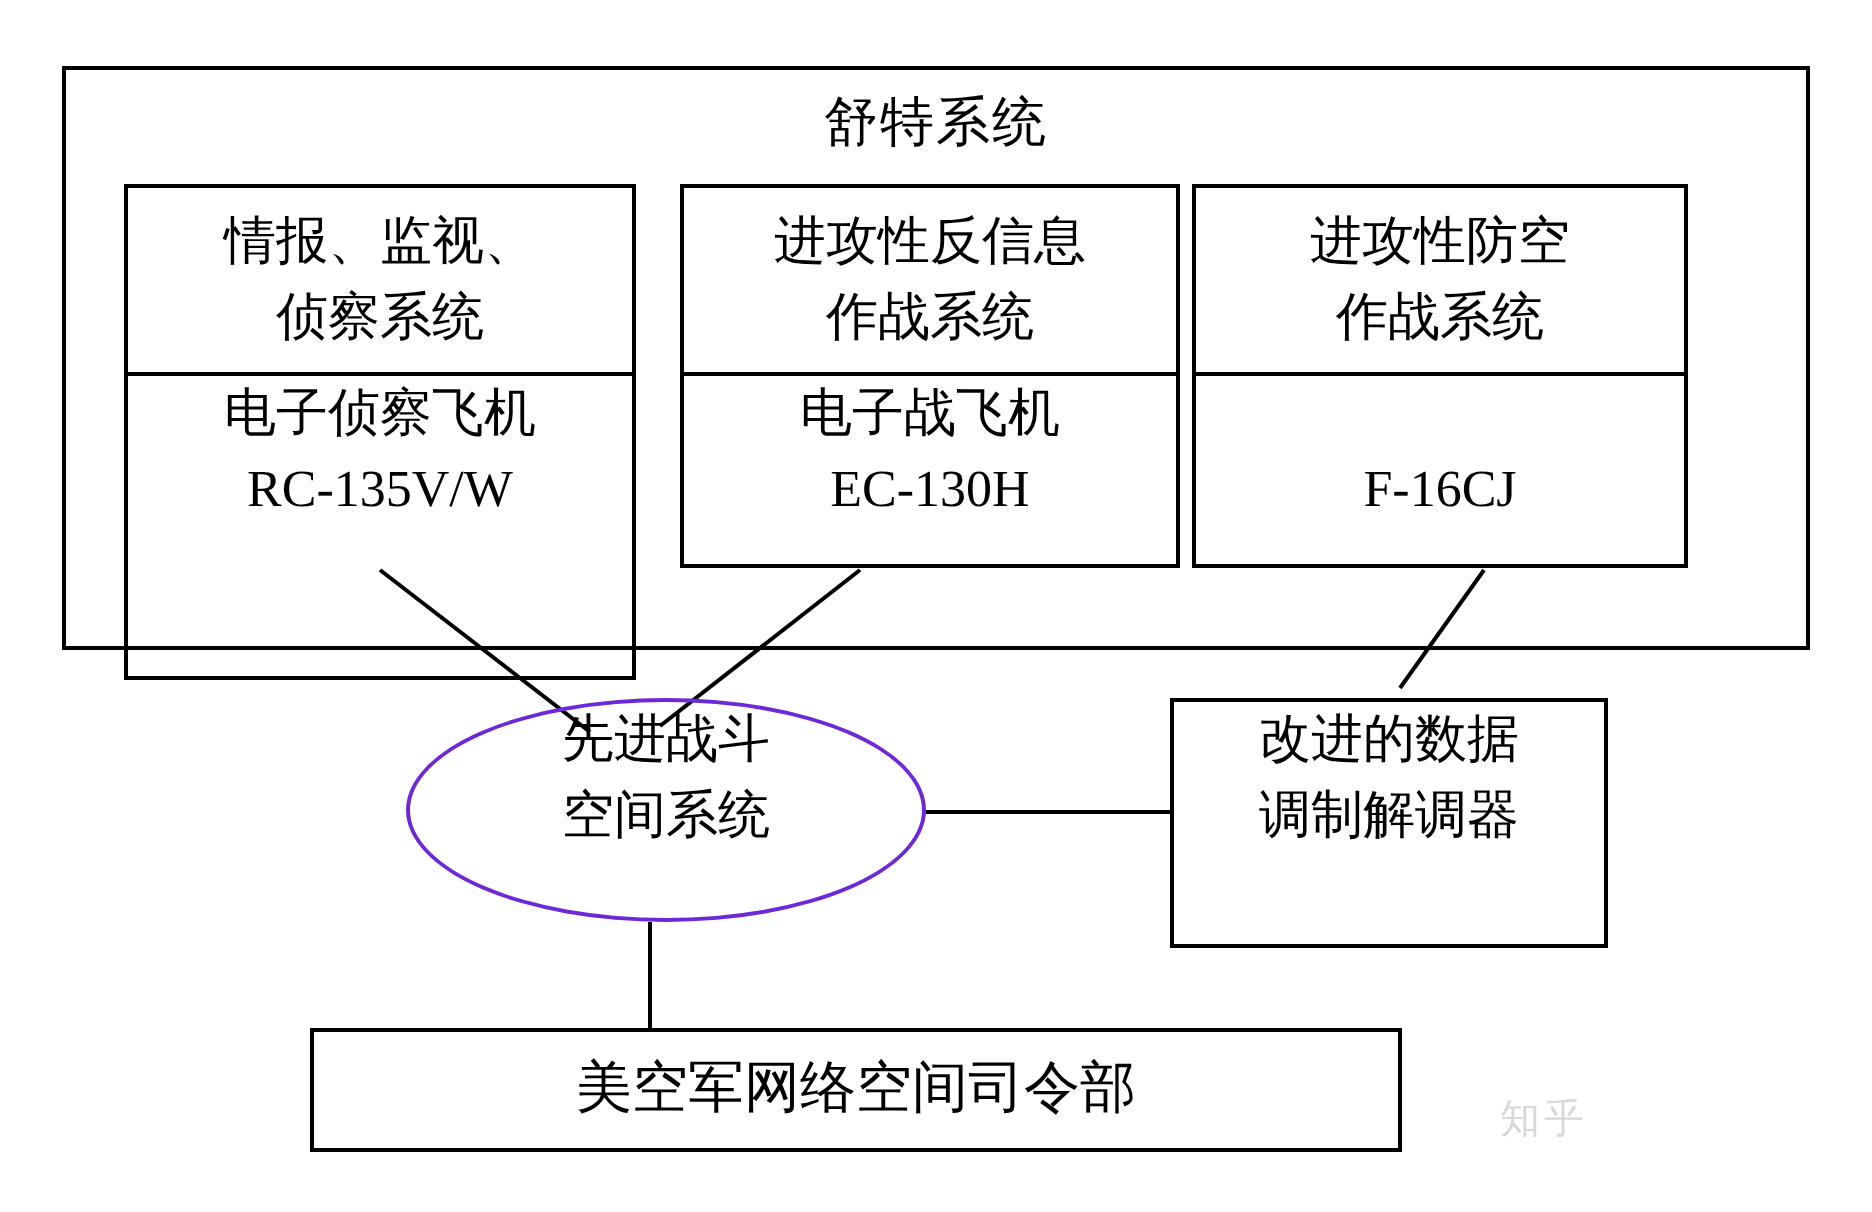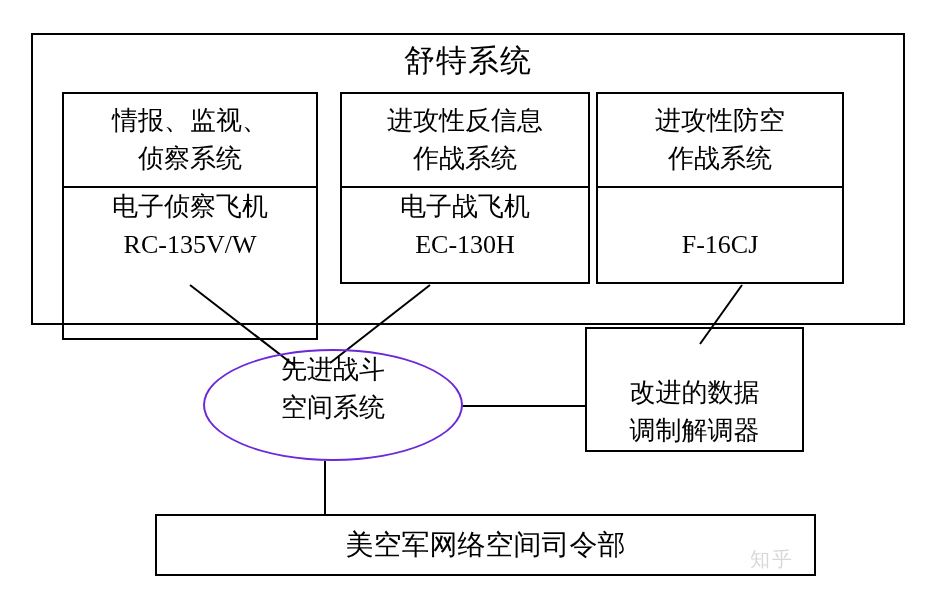--- a/index.html
+++ b/index.html
@@ -37,21 +37,21 @@
     top: 33px;
     width: 874px;
     height: 292px;
   }
   .outer-title {
     position: absolute;
     left: 31px;
     top: 44px;
     width: 874px;
     text-align: center;
-    font-size: 31px;
+    font-size: 27px;
     line-height: 34px;
     letter-spacing: 1px;
   }
   .subsystem {
     position: absolute;
     box-sizing: border-box;
     border: 2px solid #000000;
     background: transparent;
   }
   .sub1 { left: 62px;  top: 92px; width: 256px; height: 248px; }
@@ -97,35 +97,35 @@
     display: flex;
     justify-content: center;
     text-align: center;
     font-size: 26px;
     line-height: 38px;
     background: transparent;
   }
 
   .modem-box {
     left: 585px;
-    top: 327px;
+    top: 349px;
     width: 219px;
     height: 125px;
     display: flex;
-    align-items: flex-end;
+    align-items: flex-start;
     justify-content: center;
     text-align: center;
     font-size: 26px;
     line-height: 38px;
   }
 
   .command-box {
     left: 155px;
     top: 514px;
-    width: 661px;
+    width: 546px;
     height: 62px;
     display: flex;
     align-items: center;
     justify-content: center;
     text-align: center;
     font-size: 28px;
     line-height: 36px;
   }
 
   .watermark {

